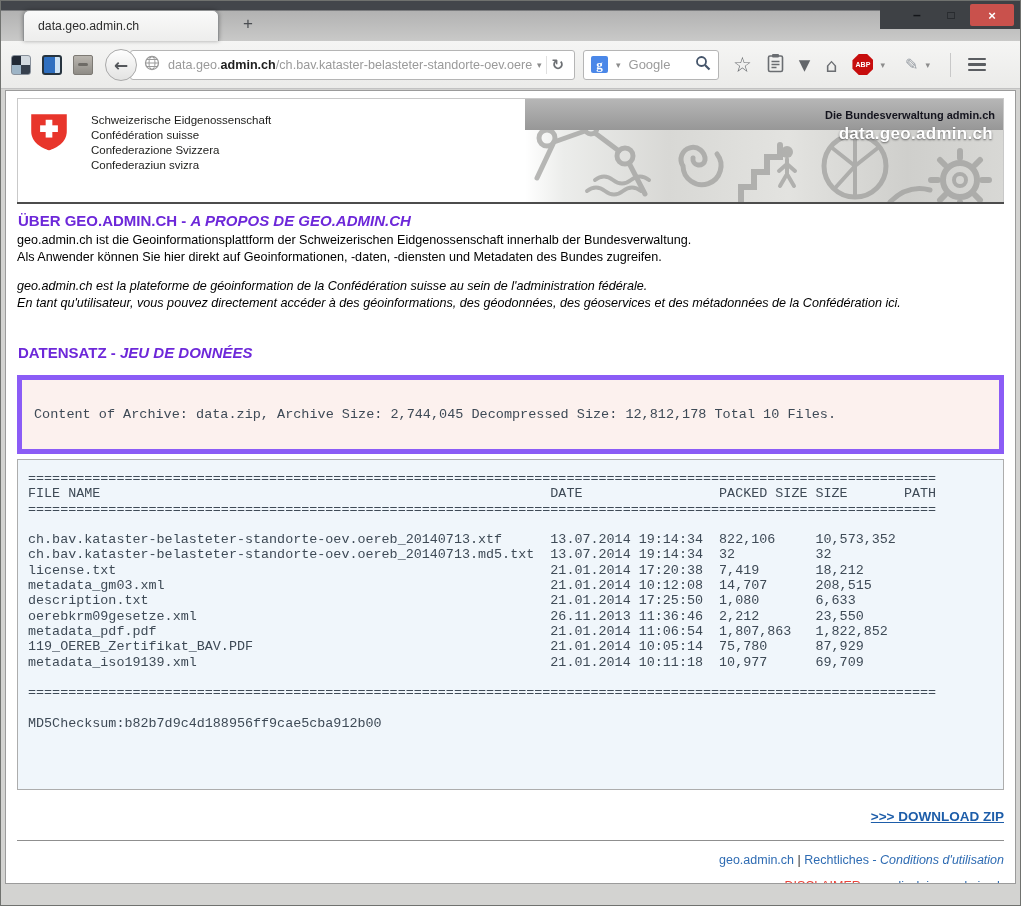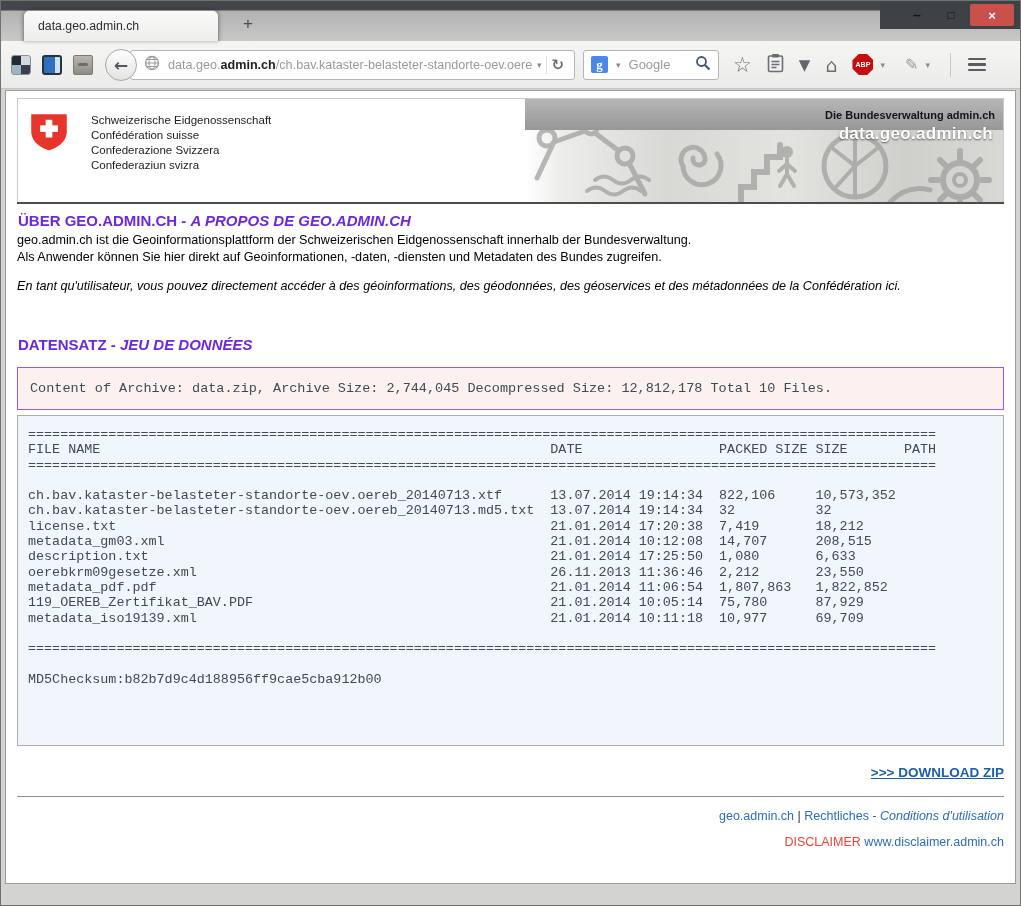--- a/index.html
+++ b/index.html
@@ -74,25 +74,25 @@
   .banner-title { position:absolute; top:25px; right:10px; font-size:17px; font-weight:bold; color:#fff;
     text-shadow:0 1px 2px rgba(70,70,70,.85); letter-spacing:.3px; }
   .banner-art { position:absolute; left:0; top:17px; width:478px; height:87px; }
   .header-rule { height:2px; background:#4c4c4c; }
 
   
   .h-title { margin:8px 0 0 1px; font-size:15px; color:#6d28d9; font-weight:bold; }
   .h-title em { font-style:italic; }
   .para { margin-top:3px; font-size:12.6px; line-height:17px; color:#000; }
   .para.french { font-style:italic; margin-top:12px; }
-  .h-dataset { margin-top:41px; }
-
-  
-  .archive-summary { margin-top:14px; background:var(--summary_bg,#fcf1ee); border:1px solid #8b5cf6;
-    padding:13px 12px; font-family:"Liberation Mono","DejaVu Sans Mono",monospace; font-size:13.5px;
+  .h-dataset { margin-top:32px; }
+
+  
+  .archive-summary { margin-top:14px; background:var(--summary_bg,#fcf1ee); border:5px solid #8b5cf6;
+    padding:27px 12px; font-family:"Liberation Mono","DejaVu Sans Mono",monospace; font-size:13.5px;
     color:var(--mono_text,#3e4a56); }
   .archive-listing { margin-top:5px; background:var(--listing_bg,#f0f6fb); border:1px solid #adadad;
     padding:11px 10px; font-family:"Liberation Mono","DejaVu Sans Mono",monospace; font-size:13.4px;
     color:var(--mono_text,#3e4a56); min-height:331px; }
   .mono-line { white-space:pre; line-height:15.3px; min-height:15.3px; overflow:hidden; }
 
   
   .download-row { margin-top:17px; text-align:right; }
   .download-link { color:var(--download_blue,#1d5da9); font-weight:bold; font-size:13.5px;
     text-decoration:underline; cursor:pointer; }
@@ -220,20 +220,21 @@
       </div>
       <div class="header-rule"></div>
 
       <div class="h-title"><span>ÜBER GEO.ADMIN.CH</span><span> - </span><em>A PROPOS DE GEO.ADMIN.CH</em></div>
 
       <div class="para">
         <div>geo.admin.ch ist die Geoinformationsplattform der Schweizerischen Eidgenossenschaft innerhalb der Bundesverwaltung.</div>
         <div>Als Anwender können Sie hier direkt auf Geoinformationen, -daten, -diensten und Metadaten des Bundes zugreifen.</div>
       </div>
       <div class="para french">
+        <div>geo.admin.ch est la plateforme de géoinformation de la Confédération suisse au sein de l'administration fédérale.</div>
         <div>En tant qu'utilisateur, vous pouvez directement accéder à des géoinformations, des géodonnées, des géoservices et des métadonnées de la Confédération ici.</div>
       </div>
 
       <div class="h-title h-dataset"><span>DATENSATZ</span><span> - </span><em>JEU DE DONNÉES</em></div>
 
       <div class="archive-summary">Content of Archive: data.zip, Archive Size: 2,744,045 Decompressed Size: 12,812,178 Total 10 Files.</div>
 
       <div class="archive-listing">
           <div class="mono-line">=================================================================================================================</div>
           <div class="mono-line">FILE NAME                                                        DATE                 PACKED SIZE SIZE       PATH</div>

